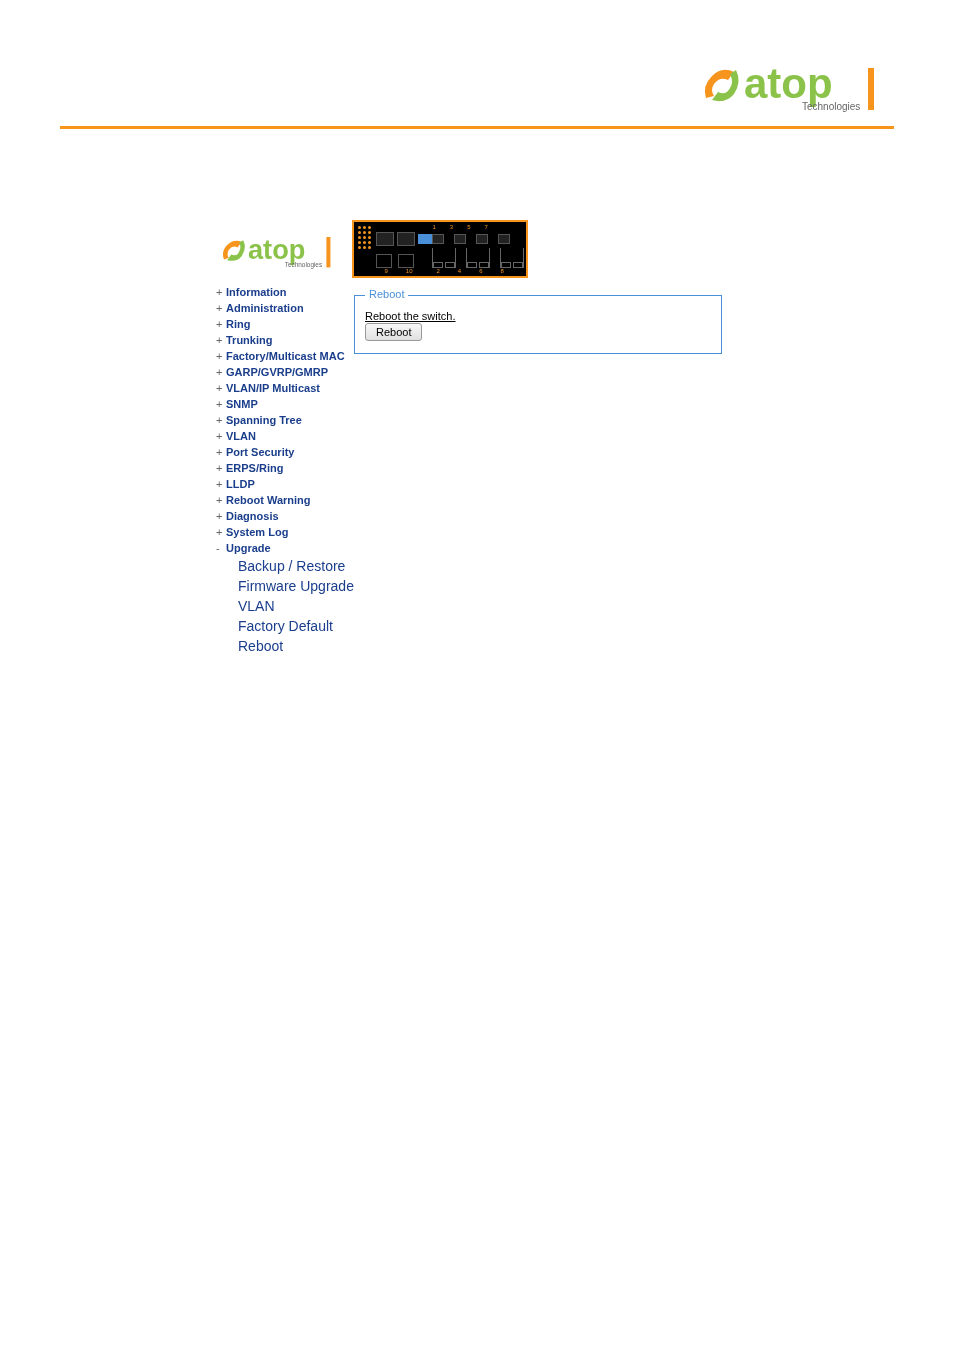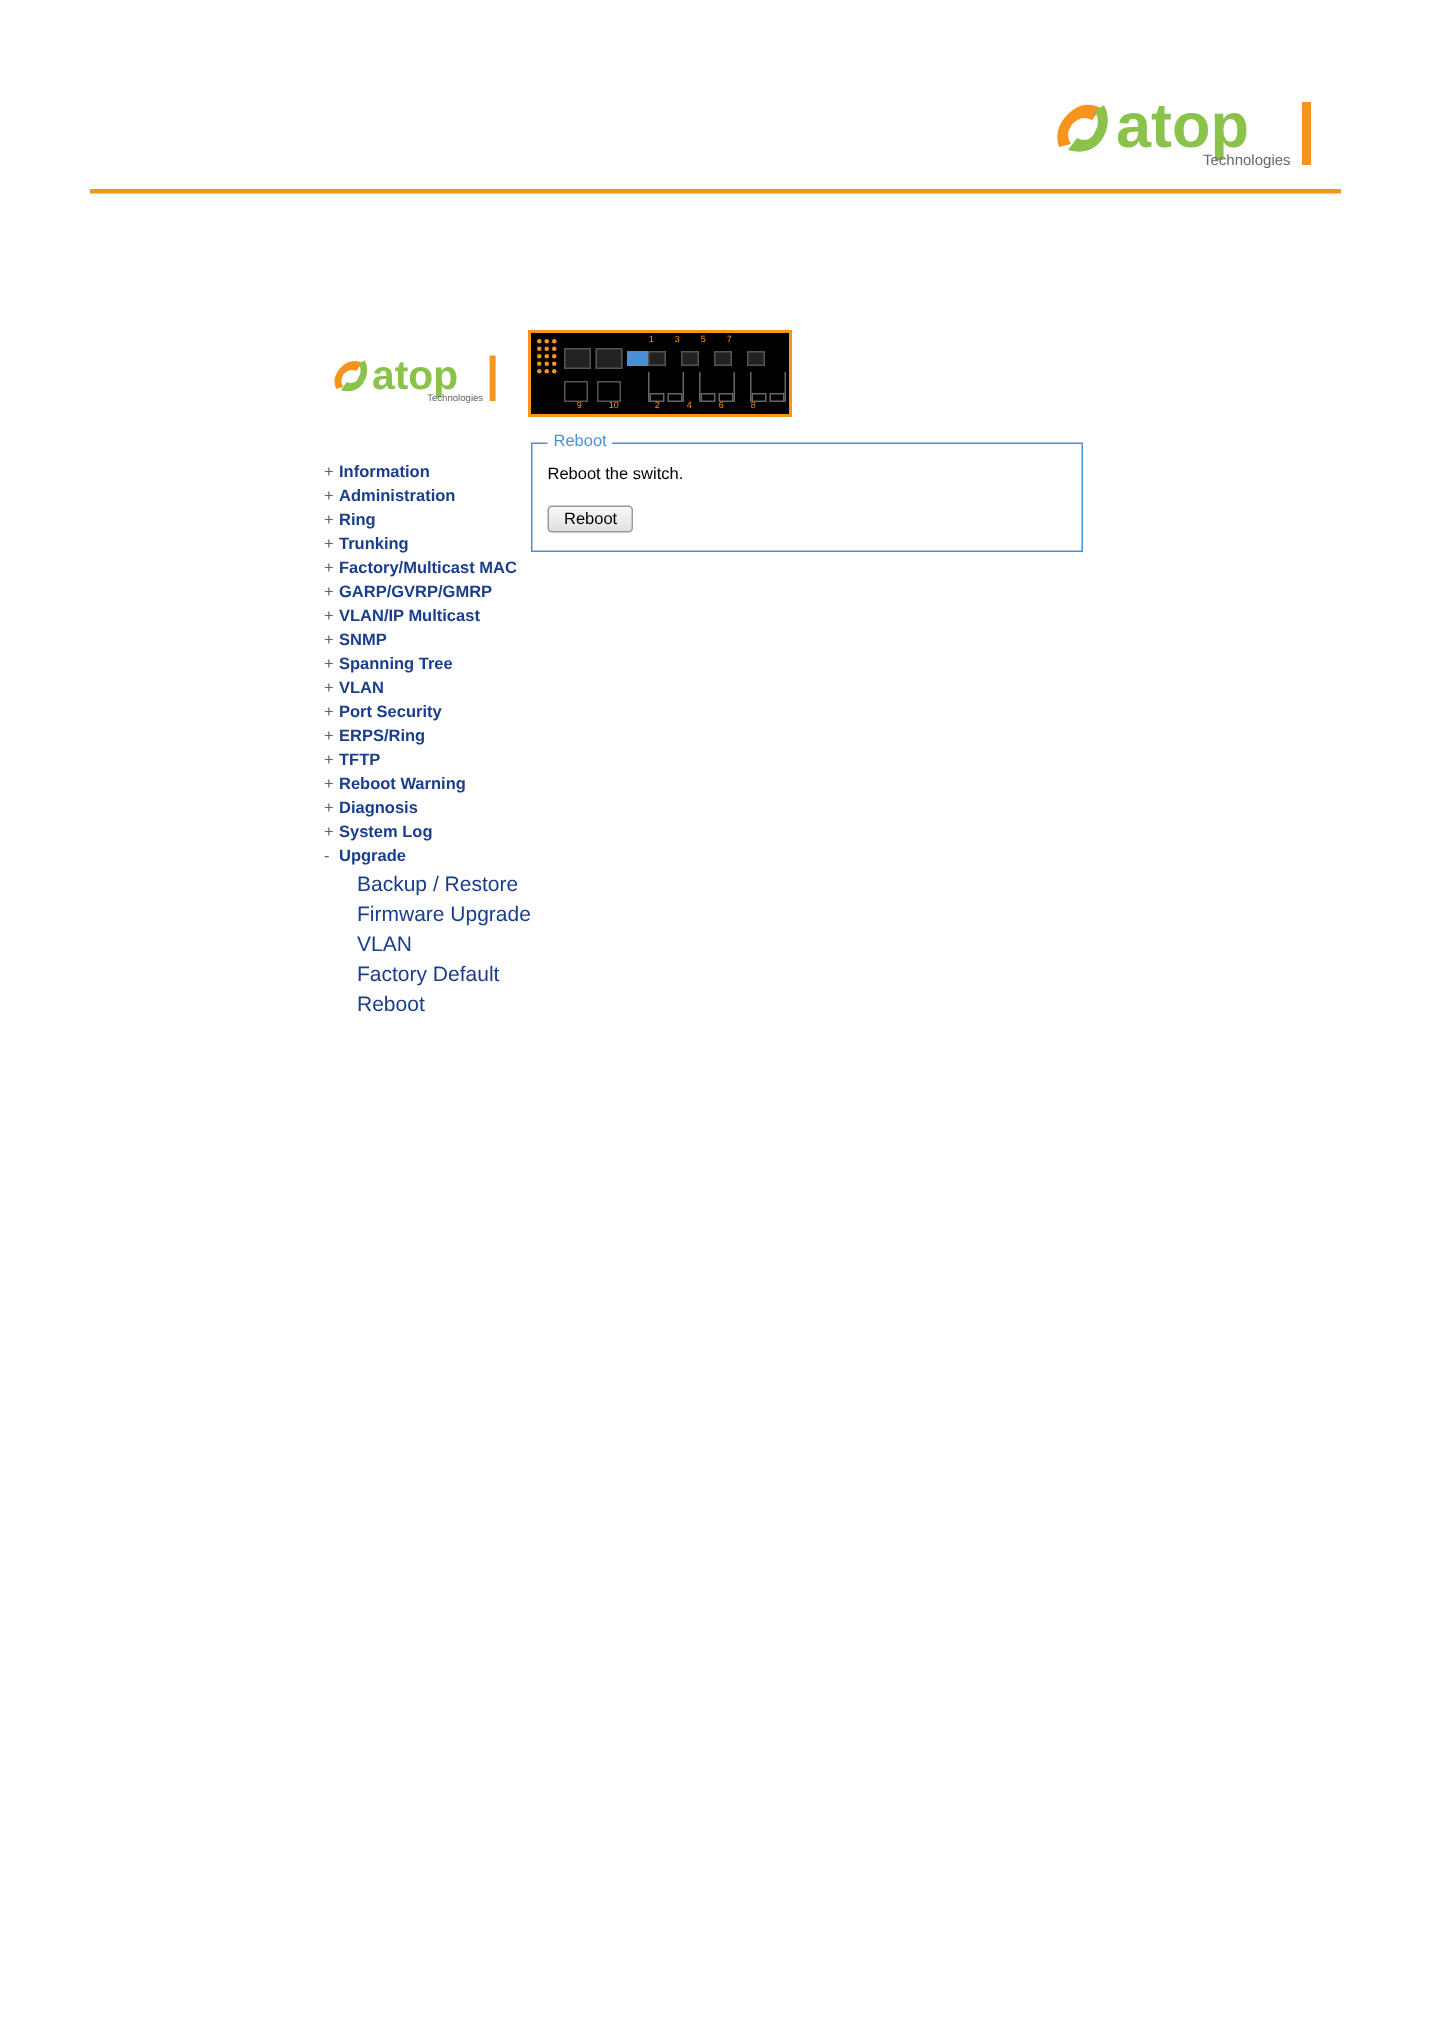--- a/index.html
+++ b/index.html
@@ -126,21 +126,21 @@
     }
     
     .icon-box {
       width: 16px;
       height: 14px;
       border: 1px solid #555;
     }
     
     .sidebar {
       position: absolute;
-      top: 307px;
+      top: 284px;
       left: 216px;
       width: 135px;
     }
     
     .menu-item {
       font-size: 11px;
       font-weight: bold;
       color: #1a3e8c;
       padding: 2px 0;
       cursor: pointer;
@@ -186,21 +186,21 @@
       left: 10px;
       background: #ffffff;
       padding: 0 4px;
       font-size: 11px;
       color: #4a90d9;
     }
     
     .fieldset-text {
       font-size: 11px;
       color: #000;
-      margin-bottom: 14px;
+      text-decoration: underline;
     }
     
     .reboot-button {
       font-size: 11px;
       padding: 2px 10px;
       background: linear-gradient(#f8f8f8, #e0e0e0);
       border: 1px solid #999;
       border-radius: 3px;
       cursor: pointer;
     }
@@ -319,21 +319,21 @@
   <div class="menu-item"><span>Ring</span></div>
   <div class="menu-item"><span>Trunking</span></div>
   <div class="menu-item"><span>Factory/Multicast MAC</span></div>
   <div class="menu-item"><span>GARP/GVRP/GMRP</span></div>
   <div class="menu-item"><span>VLAN/IP Multicast</span></div>
   <div class="menu-item"><span>SNMP</span></div>
   <div class="menu-item"><span>Spanning Tree</span></div>
   <div class="menu-item"><span>VLAN</span></div>
   <div class="menu-item"><span>Port Security</span></div>
   <div class="menu-item"><span>ERPS/Ring</span></div>
-  <div class="menu-item"><span>TFTP</span></div>
+  <div class="menu-item"><span>LLDP</span></div>
   <div class="menu-item"><span>Reboot Warning</span></div>
   <div class="menu-item"><span>Diagnosis</span></div>
   <div class="menu-item"><span>System Log</span></div>
   <div class="menu-item expanded"><span>Upgrade</span></div>
   <div class="sub-item"><span>Backup / Restore</span></div>
   <div class="sub-item"><span>Firmware Upgrade</span></div>
   <div class="sub-item"><span>VLAN</span></div>
   <div class="sub-item"><span>Factory Default</span></div>
   <div class="sub-item"><span>Reboot</span></div>
 </div>

